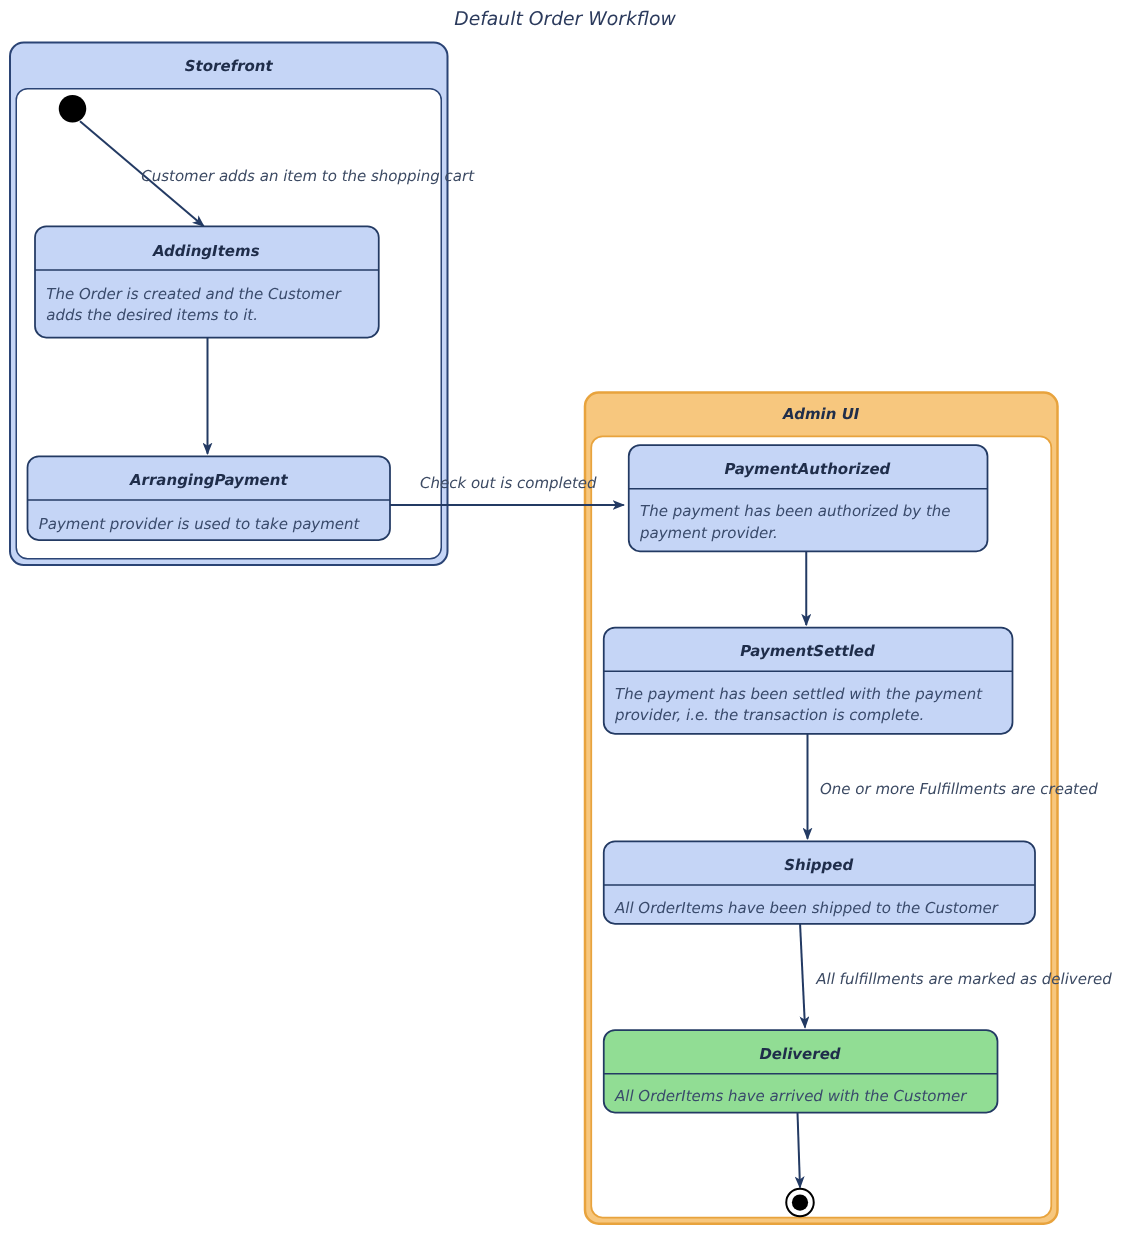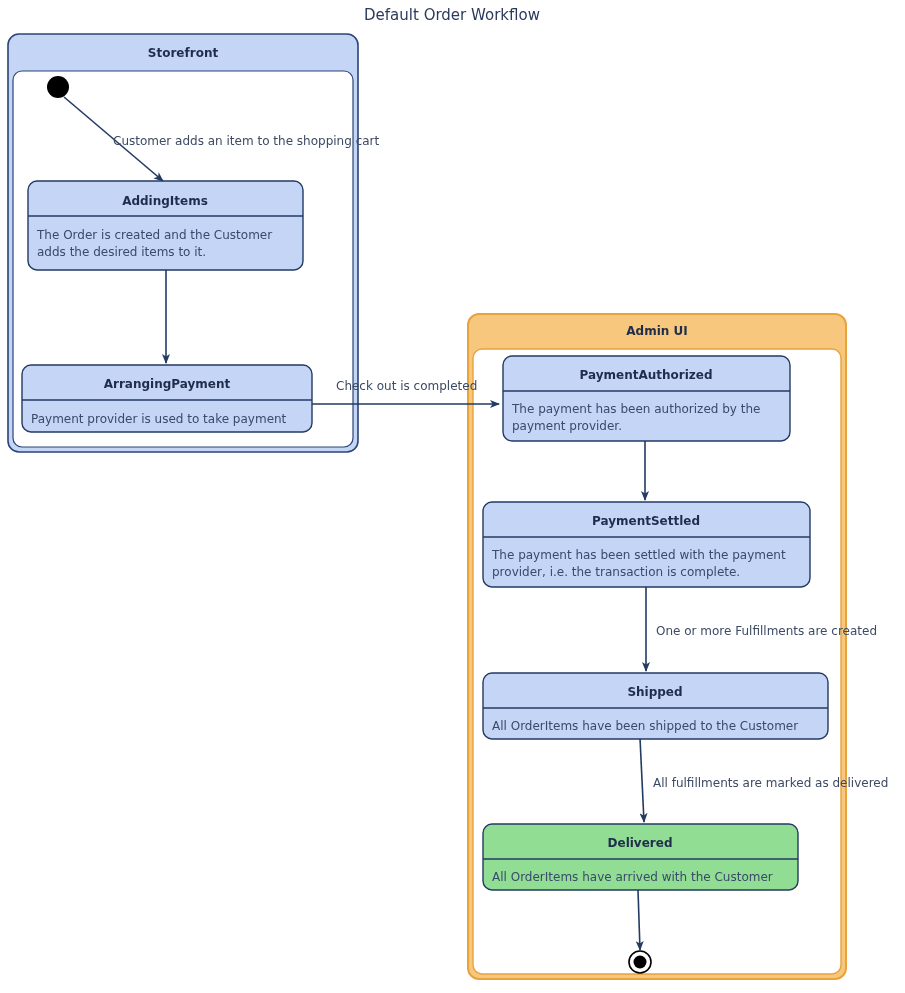--- a/index.html
+++ b/index.html
@@ -10,20 +10,21 @@
   body {
     width: 905px;
     height: 993px;
     font-family: "DejaVu Sans", "Liberation Sans", sans-serif;
     overflow: hidden;
   }
   #diagram-root {
     position: relative;
     width: 905px;
     height: 993px;
+    font-style: italic;
   }
   svg#diagram {
     display: block;
     width: 905px;
     height: 993px;
   }
   .diagram-title {
     font-size: 15px;
     font-weight: normal;
     fill: #2b3a5c;

